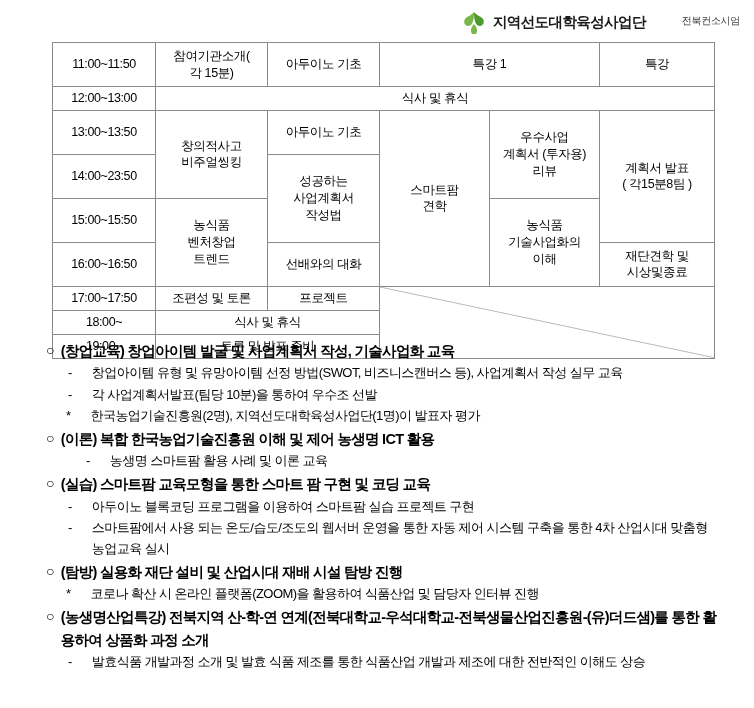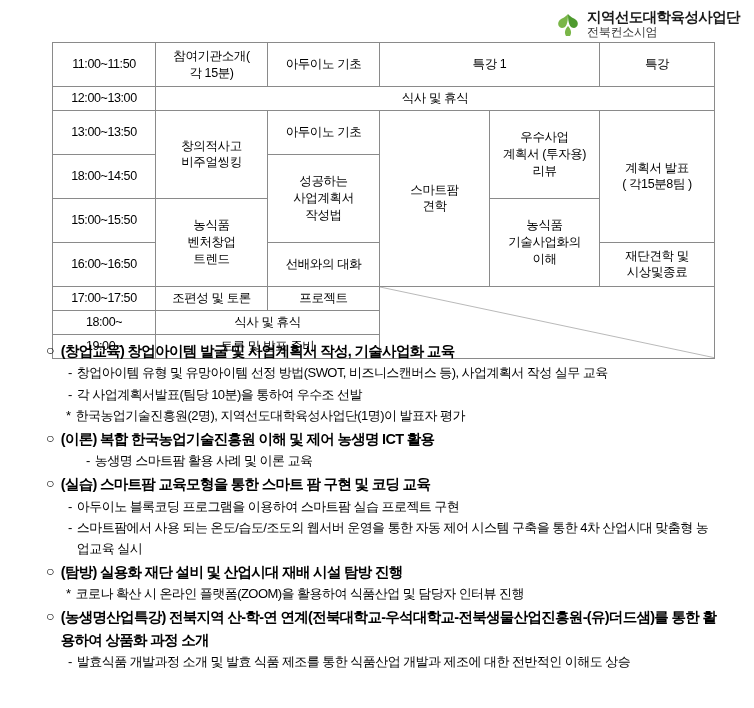--- a/index.html
+++ b/index.html
@@ -26,34 +26,35 @@
     gap: 6px;
   }
   .logo-mark {
     width: 26px;
     height: 26px;
     position: relative;
     flex: 0 0 auto;
   }
   .logo-text {
     display: flex;
-    flex-direction: column;
+    flex-direction: row;
     justify-content: center;
     line-height: 1.1;
   }
   .logo-main {
     font-size: 14.5px;
     font-weight: bold;
     color: #1b1b1b;
     letter-spacing: -0.6px;
   }
   .logo-sub {
-    font-size: 12px;
+    font-size: 10px;
     color: #3a3a3a;
     letter-spacing: -0.3px;
+    margin-left: 36px;
   }
 
   
   .schedule-wrap {
     position: absolute;
     left: 52px;
     top: 42px;
     width: 662px;
   }
   table.schedule {
@@ -122,21 +123,21 @@
   .sub {
     font-size: 13px;
     letter-spacing: -0.55px;
     line-height: 1.62;
     padding-left: 22px;
     display: flex;
     gap: 5px;
   }
   .sub.indent-more { padding-left: 40px; }
   .sub .dash { flex: 0 0 auto; }
-  .sub .txt { flex: 1 1 auto; }
+  .sub .txt { flex: 1 1 auto; margin-left: 15px; }
   .sub.star { padding-left: 20px; }
 </style>
 </head>
 <body>
 
 <div class="logo-wrap">
   <span class="logo-mark">
     <svg viewBox="0 0 26 26" width="26" height="26" aria-hidden="true">
       <path d="M13 2 C10 6 6 6 4 9 C2 12 4 16 7 16 C11 16 13 12 13 2 Z" fill="#7ab648"></path>
       <path d="M13 2 C16 6 20 6 22 9 C24 12 22 16 19 16 C15 16 13 12 13 2 Z" fill="#4e9a2e"></path>
@@ -173,21 +174,21 @@
         </tr>
         <tr class="r-tall">
           <td class="time">13:00~13:50</td>
           <td rowspan="2">창의적사고<br>비주얼씽킹</td>
           <td>아두이노 기초</td>
           <td rowspan="4">스마트팜<br>견학</td>
           <td rowspan="2">우수사업<br>계획서 (투자용)<br>리뷰</td>
           <td rowspan="3">계획서 발표<br>( 각15분8팀 )</td>
         </tr>
         <tr class="r-tall">
-          <td class="time">18:00~14:50</td>
+          <td class="time">14:00~23:50</td>
           <td rowspan="2">성공하는<br>사업계획서<br>작성법</td>
         </tr>
         <tr class="r-tall">
           <td class="time">15:00~15:50</td>
           <td rowspan="2">농식품<br>벤처창업<br>트렌드</td>
           <td rowspan="2">농식품<br>기술사업화의<br>이해</td>
         </tr>
         <tr class="r-tall">
           <td class="time">16:00~16:50</td>
           <td>선배와의 대화</td>

